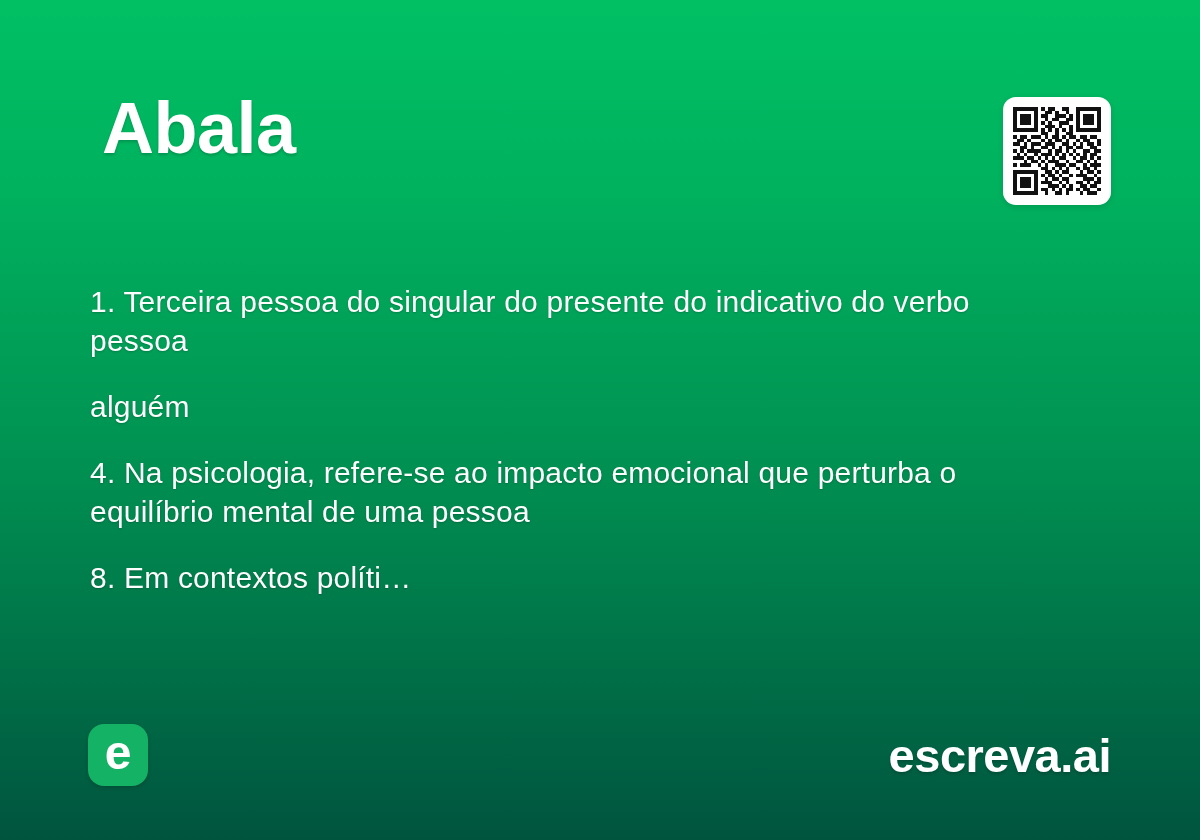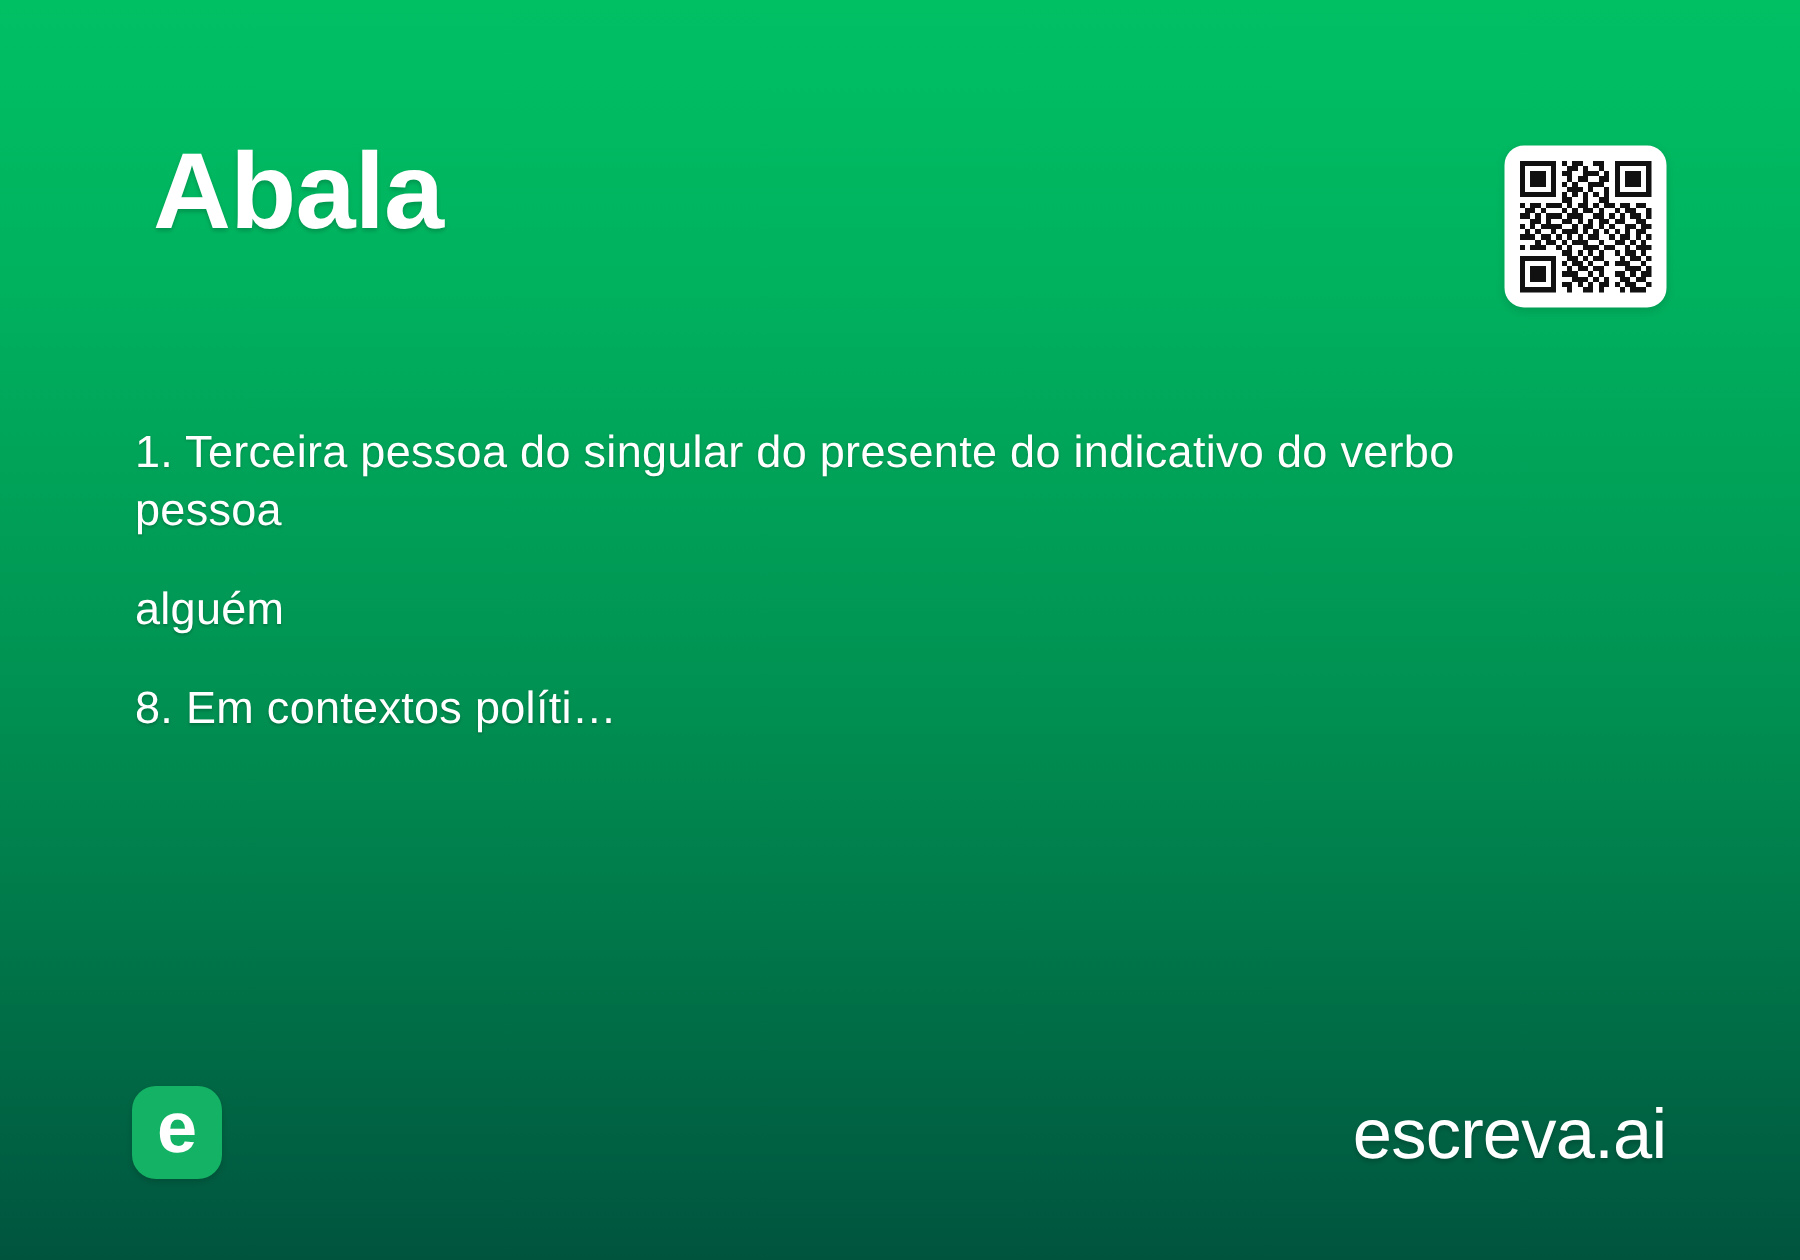--- a/index.html
+++ b/index.html
@@ -99,21 +99,21 @@
   }
   .logo-letter {
     font-size: 48px;
     font-weight: 800;
     line-height: 1;
     color: #ffffff;
     transform: translateY(-2px);
   }
   .brand-name {
     font-size: 47px;
-    font-weight: 400;
+    font-weight: 700;
     letter-spacing: -0.5px;
     text-shadow: 0 2px 3px rgba(0,0,0,0.18);
   }
 </style>
 </head>
 <body>
 
 <div class="card">
 
   <div class="header-block">
@@ -466,20 +466,24 @@
 
   <div class="definitions">
     <div class="definition-item">
       <div class="definition-line">1. Terceira pessoa do singular do presente do indicativo do verbo</div>
       <div class="definition-line">pessoa</div>
     </div>
     <div class="definition-item">
       <div class="definition-line">alguém</div>
     </div>
     <div class="definition-item">
+      <div class="definition-line">4. Na psicologia, refere-se ao impacto emocional que perturba o</div>
+      <div class="definition-line">equilíbrio mental de uma pessoa</div>
+    </div>
+    <div class="definition-item">
       <div class="definition-line">8. Em contextos políti…</div>
     </div>
   </div>
 
   <div class="footer">
     <div class="logo-badge">
       <span class="logo-letter">e</span>
     </div>
     <div class="brand-name">escreva.ai</div>
   </div>

